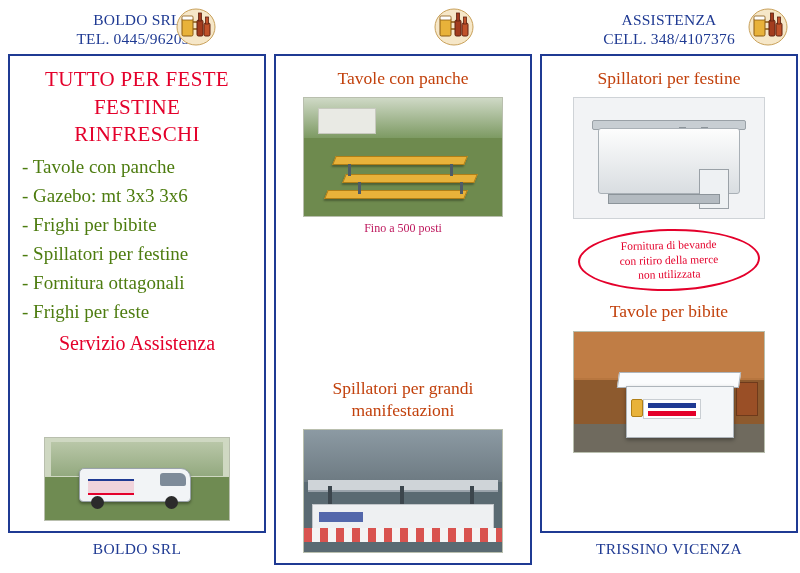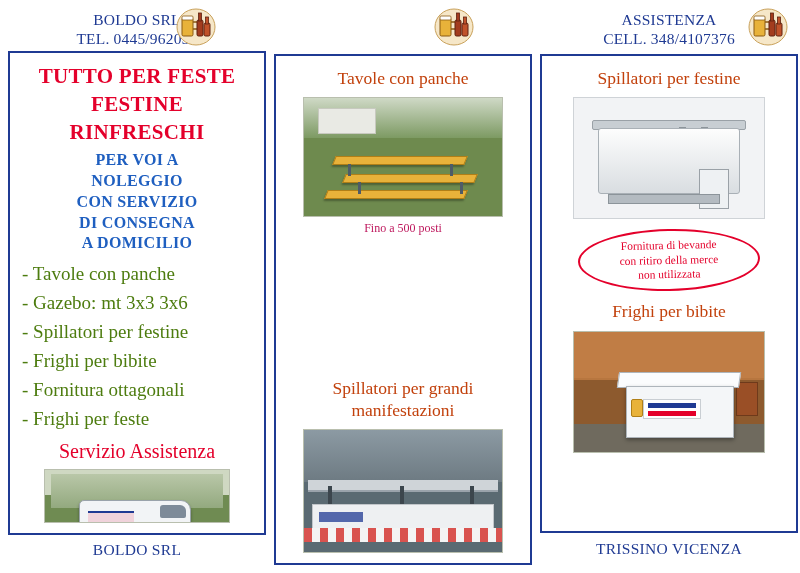--- a/index.html
+++ b/index.html
@@ -81,21 +81,21 @@
   .foot-text {
     color: #1f3a93;
     font-size: 15.5px;
     letter-spacing: 0.3px;
     text-align: center;
   }
 
   
   .title-red {
     color: #e4002b;
-    font-weight: bold;
+    font-weight: normal;
     font-size: 21px;
     text-align: center;
     line-height: 1.32;
     letter-spacing: 0.3px;
     margin: 2px 0 4px 0;
     white-space: pre-line;
   }
   .subtitle-blue {
     color: #1f5fc0;
     font-weight: bold;
@@ -286,31 +286,26 @@
           <rect x="28" y="15" width="6" height="13" rx="1.5" fill="#c0522a" stroke="#5e2110" stroke-width="1"></rect>
           <rect x="29.5" y="9" width="3" height="7" fill="#c0522a" stroke="#5e2110" stroke-width="0.8"></rect>
         </svg>
       </span>
     </div>
 
     <div class="panel">
       <div class="title-red">TUTTO PER FESTE
 FESTINE
 RINFRESCHI</div>
-      <div class="subtitle-blue">PER VOI A
-NOLEGGIO
-CON SERVIZIO
-DI CONSEGNA
-A DOMICILIO</div>
 
       <div class="bullets">
         <div>- Tavole con panche</div>
         <div>- Gazebo: mt 3x3 3x6</div>
+        <div>- Frighi per bibite</div>
         <div>- Spillatori per festine</div>
-        <div>- Frighi per bibite</div>
         <div>- Fornitura ottagonali</div>
         <div>- Frighi per feste</div>
       </div>
 
       <div class="service-red">Servizio Assistenza</div>
 
       <div class="spacer"></div>
 
       <div class="photo photo-van">
         <div class="van-body"></div>
@@ -407,21 +402,21 @@
         <div class="disp-body">
           <div class="disp-panel"></div>
         </div>
         <div class="disp-tray"></div>
       </div>
 
       <div class="stamp">Fornitura di bevande
 con ritiro della merce
 non utilizzata</div>
 
-      <div class="cap tight">Frighi per bibite</div>
+      <div class="cap tight">Tavole per bibite</div>
 
       <div class="photo photo-fridge">
         <div class="wall"></div>
         <div class="ground"></div>
         <div class="chair"></div>
         <div class="fridge-lid"></div>
         <div class="fridge-box">
           <div class="fridge-logo"></div>
           <div class="fridge-label">
             <i></i>

